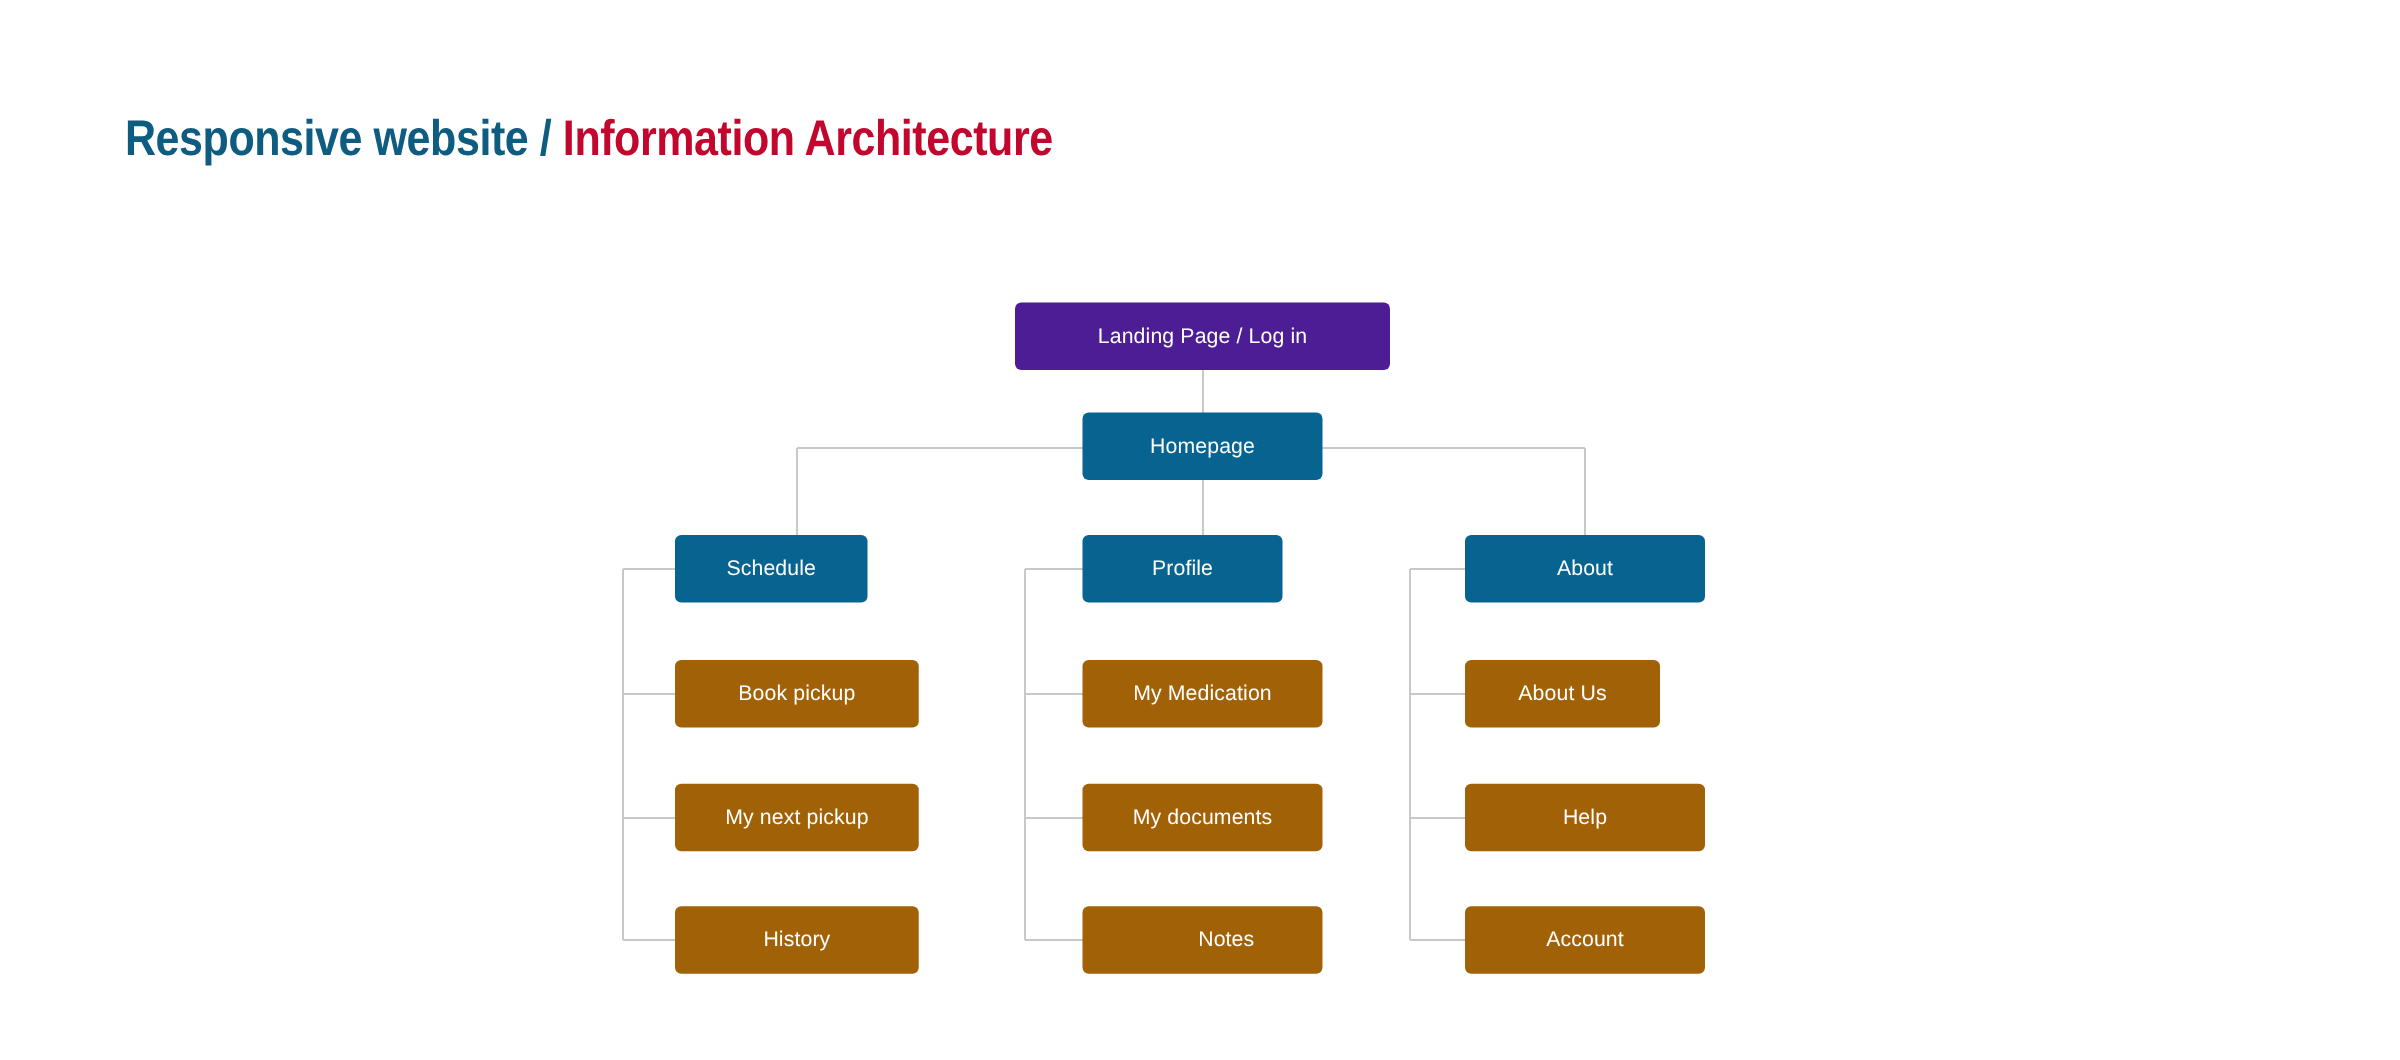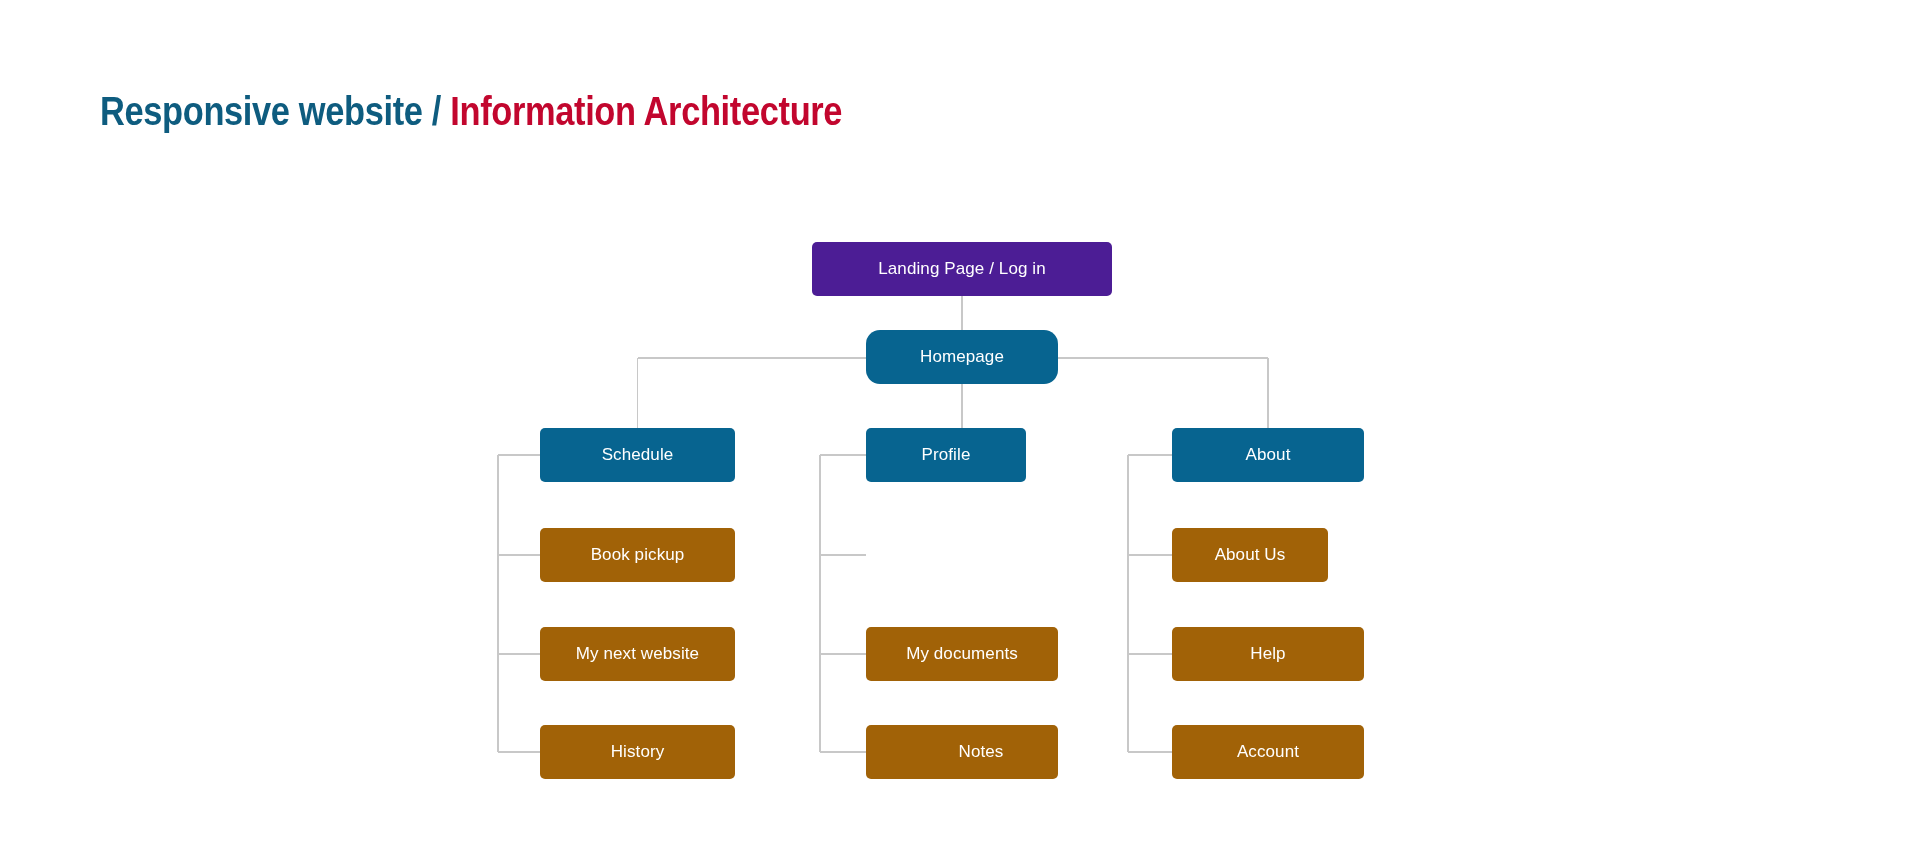--- a/index.html
+++ b/index.html
@@ -102,37 +102,40 @@
       <line x1="1128" y1="455" x2="1128" y2="752" stroke="#C8C8C8" stroke-width="1.6" shape-rendering="crispEdges"></line>
       <line x1="1128" y1="455" x2="1172" y2="455" stroke="#C8C8C8" stroke-width="1.6" shape-rendering="crispEdges"></line>
       <line x1="1128" y1="555" x2="1172" y2="555" stroke="#C8C8C8" stroke-width="1.6" shape-rendering="crispEdges"></line>
       <line x1="1128" y1="654" x2="1172" y2="654" stroke="#C8C8C8" stroke-width="1.6" shape-rendering="crispEdges"></line>
       <line x1="1128" y1="752" x2="1172" y2="752" stroke="#C8C8C8" stroke-width="1.6" shape-rendering="crispEdges"></line>
     </svg>
 
 <div class="node level-root" style="left: 812px; top: 242px; width: 300px; height: 54px;">
       <span>Landing Page / Log in</span>
     </div>
-    <div class="node level-primary" style="left: 866px; top: 330px; width: 192px; height: 54px; border-radius: 14px;">
+    <div class="node level-primary" style="left: 866px; top: 330px; width: 192px; height: 54px;">
       <span>Homepage</span>
     </div>
-    <div class="node level-primary" style="left: 540px; top: 428px; width: 195px; height: 54px;">
+    <div class="node level-primary" style="left: 540px; top: 428px; width: 154px; height: 54px;">
       <span>Schedule</span>
     </div>
     <div class="node level-secondary" style="left: 540px; top: 528px; width: 195px; height: 54px;">
       <span>Book pickup</span>
     </div>
     <div class="node level-secondary" style="left: 540px; top: 627px; width: 195px; height: 54px;">
-      <span>My next website</span>
+      <span>My next pickup</span>
     </div>
     <div class="node level-secondary" style="left: 540px; top: 725px; width: 195px; height: 54px; justify-content: center;">
       <span>History</span>
     </div>
     <div class="node level-primary" style="left: 866px; top: 428px; width: 160px; height: 54px;">
       <span>Profile</span>
+    </div>
+    <div class="node level-secondary" style="left: 866px; top: 528px; width: 192px; height: 54px;">
+      <span>My Medication</span>
     </div>
     <div class="node level-secondary" style="left: 866px; top: 627px; width: 192px; height: 54px;">
       <span>My documents</span>
     </div>
     <div class="node level-secondary" style="left: 866px; top: 725px; width: 192px; height: 54px; padding-left: 38px;">
       <span>Notes</span>
     </div>
     <div class="node level-primary" style="left: 1172px; top: 428px; width: 192px; height: 54px;">
       <span>About</span>
     </div>

